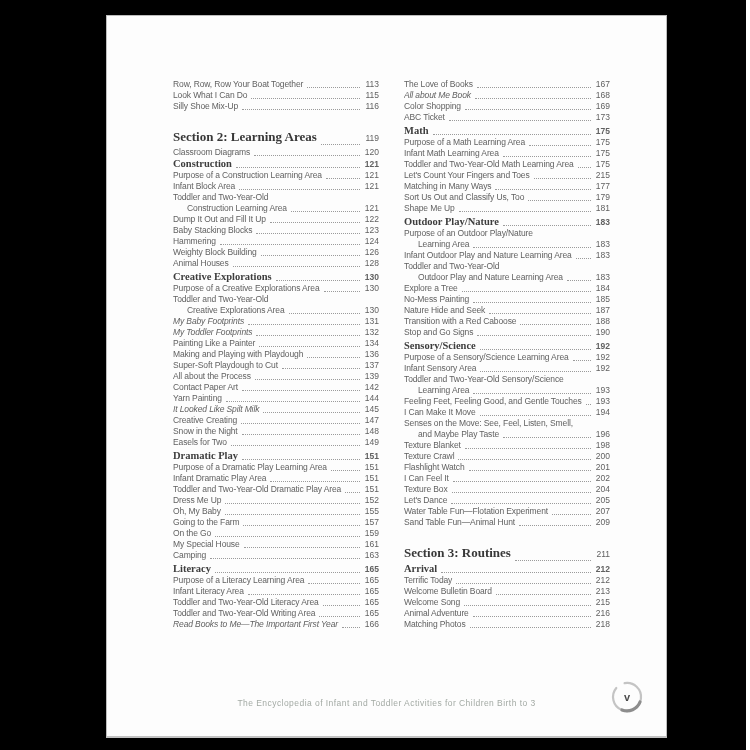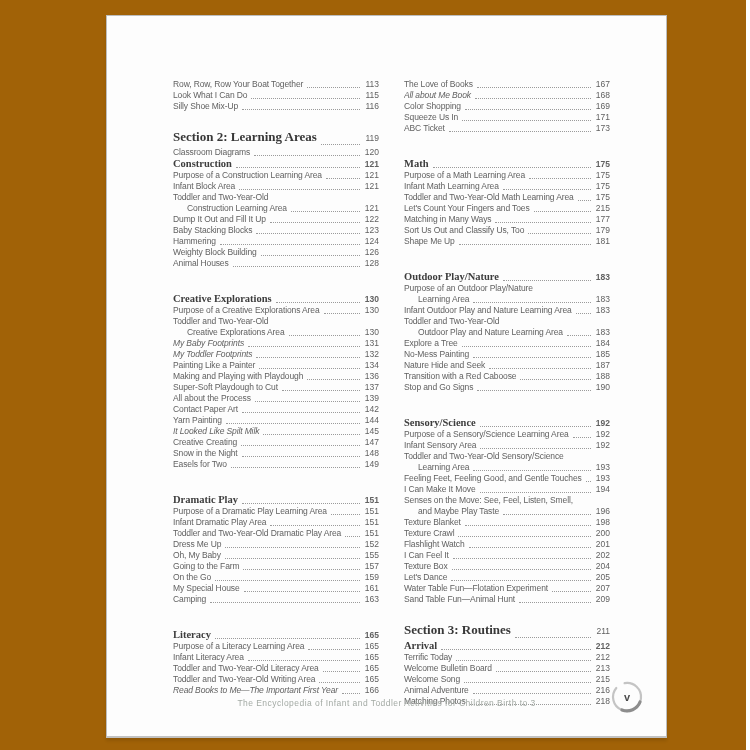--- a/index.html
+++ b/index.html
@@ -1,17 +1,17 @@
 <!DOCTYPE html>
 <html><head>
 <meta charset="utf-8">
 <style>
   * { margin:0; padding:0; box-sizing:border-box; }
   html,body { width:750px; height:750px; background:#ffffff; font-family:"Liberation Sans", sans-serif; }
-  .photo { position:relative; width:746px; height:750px; background:#a16207; overflow:hidden; }
+  .photo { position:relative; width:746px; height:750px; background:#000000; overflow:hidden; }
   .sheet {
     position:absolute; left:106px; top:15px; width:561px; height:723px;
     background:#fdfdfd;
     border:1px solid #bdbdbd;
     border-bottom:2px solid #c2c2c2;
     box-shadow:0 3px 3px rgba(0,0,0,0.10);
   }
   .toc {
     position:absolute; top:63px; left:66px; width:437px;
     display:flex; gap:25px;
@@ -30,21 +30,21 @@
   }
   .page { font-size:8.5px; color:#616161; min-width:16px; text-align:right; }
   .italic .label { font-style:italic;text-align:center; }
   .cont { padding-left:14px; }
   .section { margin-top:16px; line-height:17px; }
   .section .label {
     font-family:"Liberation Serif", serif; font-weight:bold;
     font-size:13px; color:#383838; letter-spacing:0;
   }
   .subhead, .subhead_tight { font-weight:bold; }
-  .subhead { margin-top:24px; }
+  .subhead { margin-top:2px; }
   .subhead .label, .subhead_tight .label {
     font-family:"Liberation Serif", serif; font-weight:bold;
     font-size:10.5px; color:#3d3d3d; letter-spacing:0;
   }
   .footer-title {
     position:absolute; left:0; right:0; bottom:28px;
     text-align:center; font-size:8.5px; letter-spacing:0.45px; color:#a3aaa4;
   }
   .page-badge { position:absolute; right:20px; bottom:20px; width:38px; height:38px; }
   .page-badge svg { width:38px; height:38px; }
@@ -297,25 +297,20 @@
           </div>
           <div class="row italic">
             <span class="label">All about Me Book</span>
             <span class="dots"></span>
             <span class="page">168</span>
           </div>
           <div class="row entry">
             <span class="label">Color Shopping</span>
             <span class="dots"></span>
             <span class="page">169</span>
-          </div>
-          <div class="row entry">
-            <span class="label">Squeeze Us In</span>
-            <span class="dots"></span>
-            <span class="page">171</span>
           </div>
           <div class="row entry">
             <span class="label">ABC Ticket</span>
             <span class="dots"></span>
             <span class="page">173</span>
           </div>
           <div class="row subhead">
             <span class="label">Math</span>
             <span class="dots"></span>
             <span class="page">175</span>

